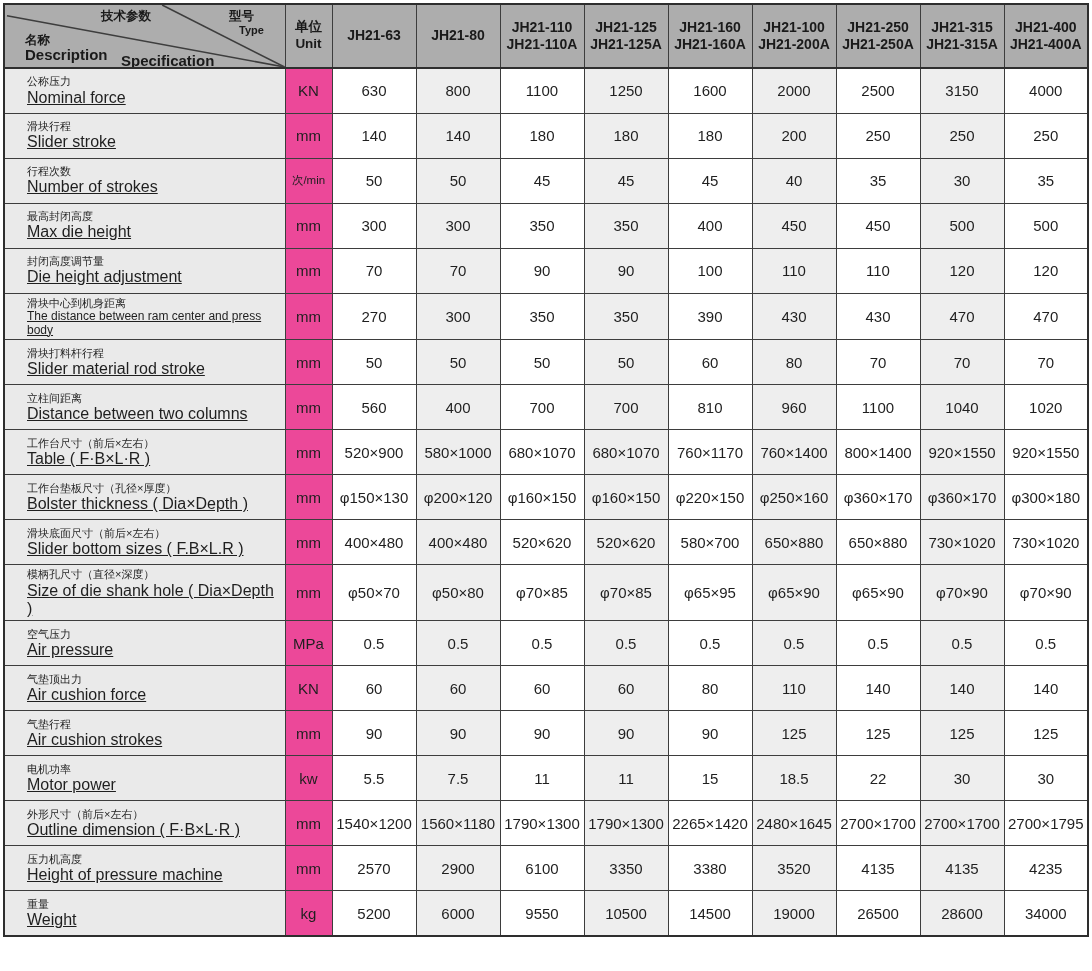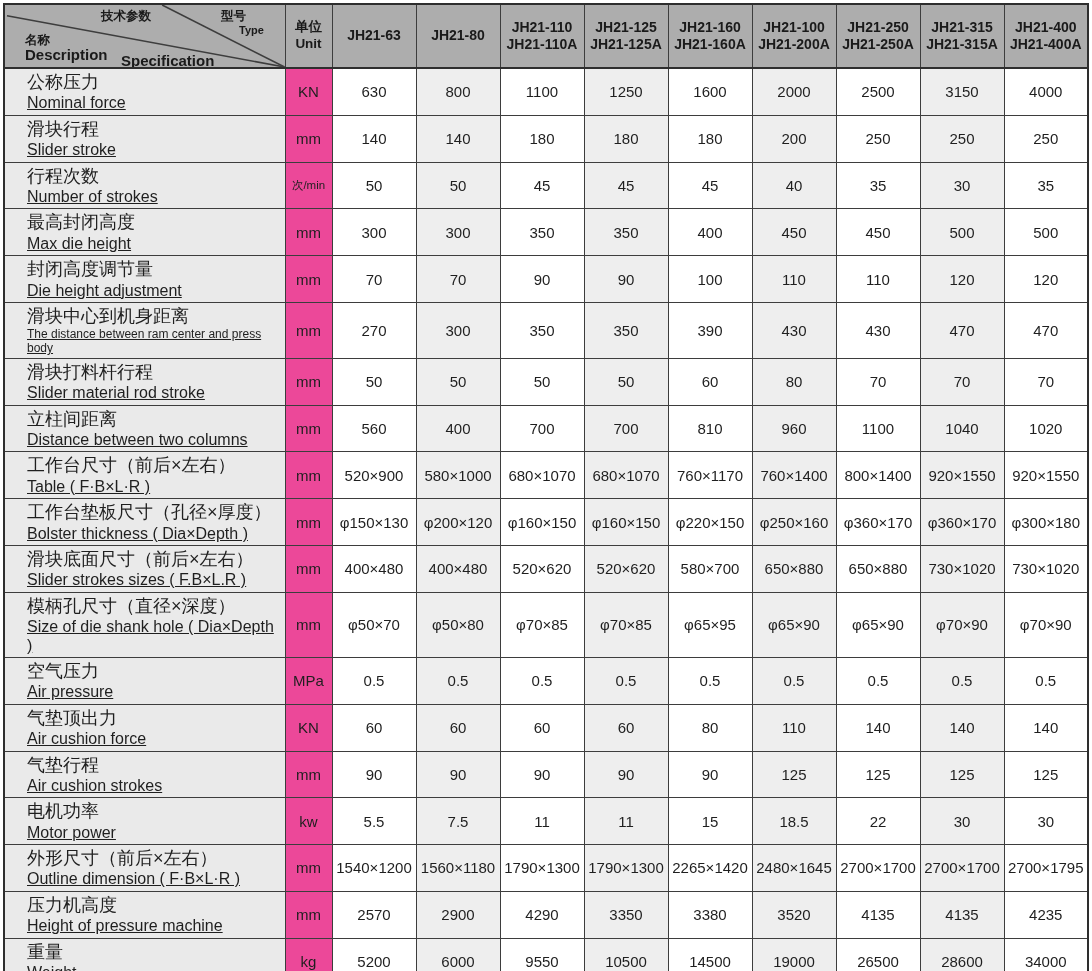--- a/index.html
+++ b/index.html
@@ -15,31 +15,31 @@
   
   thead th{background:#adadad;color:#1a1a1a;font-weight:bold;height:64px;
            font-size:14px;line-height:1.25;border-bottom:2px solid #2e2e2e;}
   th.model div{white-space:nowrap;}
   th.corner{position:relative;padding:4px;}
   th.corner svg{position:absolute;left:0;top:0;width:100%;height:100%;}
   th.corner svg line{stroke:#3d3d3d;stroke-width:1.6;}
   th.corner span{position:absolute;white-space:nowrap;}
   .c-spec-zh{left:96px;top:4px;font-size:12.5px;}
   .c-spec-en{left:116px;top:19px;font-size:15px;margin-top:28px;}
-  .c-type-zh{left:216px;top:4px;font-size:12.5px;text-align:center;}
+  .c-type-zh{left:224px;top:4px;font-size:12.5px;text-align:center;}
   .c-type-en{left:234px;top:19px;font-size:11px;}
   .c-name-zh{left:20px;top:28px;font-size:12.5px;}
   .c-name-en{left:20px;top:41px;font-size:15px;}
   th.unit-h{font-size:13.5px;}
 
   
   tbody tr{height:45px;}
   tbody th.label{background:#eaeaea;text-align:left;padding:2px 6px 2px 22px;
                  font-weight:normal;}
-  .lbl-zh{font-size:18px;line-height:1.3;}
+  .lbl-zh{font-size:11px;line-height:1.3;}
   .lbl-en{font-size:16px;line-height:1.15;text-decoration:underline;}
   .lbl-en.en-small{font-size:12px;}
   td.unit{background:#ec4899;text-align:center;font-size:15px;}
   td.unit.unit-small{font-size:11.5px;}
   td.val{background:#ffffff;text-align:center;font-size:15px;white-space:nowrap;}
   tbody td.val:nth-of-type(3),tbody td.val:nth-of-type(5),
   tbody td.val:nth-of-type(7),tbody td.val:nth-of-type(9),
   tbody td.val:nth-of-type(11){background:#eeeeee;}
 </style>
 </head>
@@ -272,21 +272,21 @@
           <td class="val">φ160×150</td>
           <td class="val">φ220×150</td>
           <td class="val">φ250×160</td>
           <td class="val">φ360×170</td>
           <td class="val">φ360×170</td>
           <td class="val">φ300×180</td>
         </tr>
         <tr>
           <th class="label">
             <div class="lbl-zh">滑块底面尺寸（前后×左右）</div>
-            <div class="lbl-en">Slider strokes sizes ( F.B×L.R )</div>
+            <div class="lbl-en">Slider bottom sizes ( F.B×L.R )</div>
           </th>
           <td class="unit">mm</td>
           <td class="val">400×480</td>
           <td class="val">400×480</td>
           <td class="val">520×620</td>
           <td class="val">520×620</td>
           <td class="val">580×700</td>
           <td class="val">650×880</td>
           <td class="val">650×880</td>
           <td class="val">730×1020</td>
@@ -389,21 +389,21 @@
           <td class="val">2700×1795</td>
         </tr>
         <tr>
           <th class="label">
             <div class="lbl-zh">压力机高度</div>
             <div class="lbl-en">Height of pressure machine</div>
           </th>
           <td class="unit">mm</td>
           <td class="val">2570</td>
           <td class="val">2900</td>
-          <td class="val">4290</td>
+          <td class="val">6100</td>
           <td class="val">3350</td>
           <td class="val">3380</td>
           <td class="val">3520</td>
           <td class="val">4135</td>
           <td class="val">4135</td>
           <td class="val">4235</td>
         </tr>
         <tr>
           <th class="label">
             <div class="lbl-zh">重量</div>

